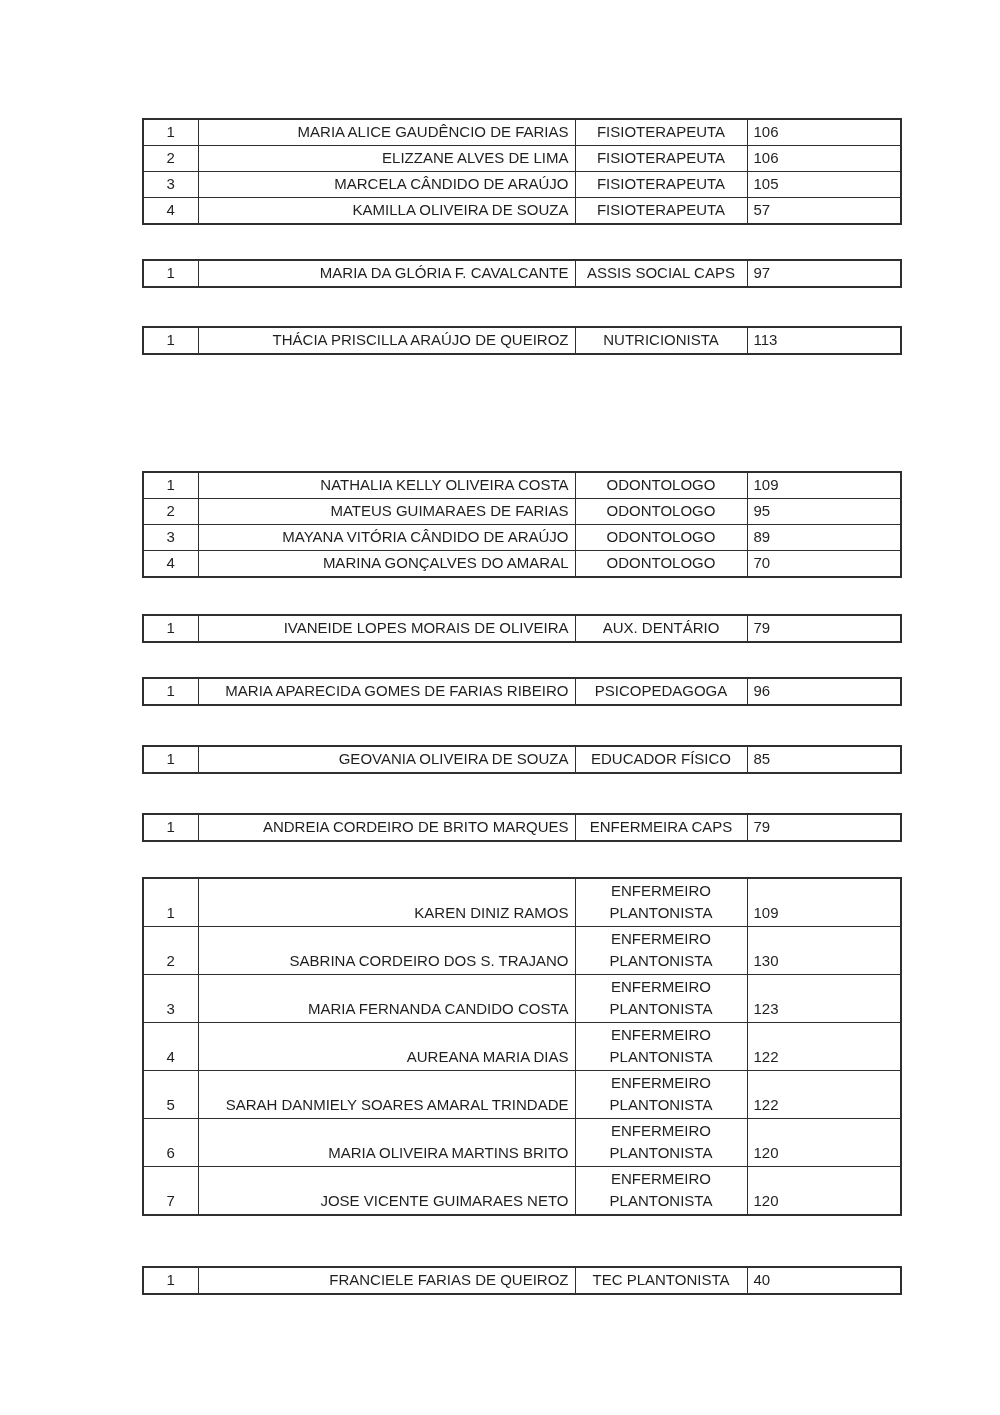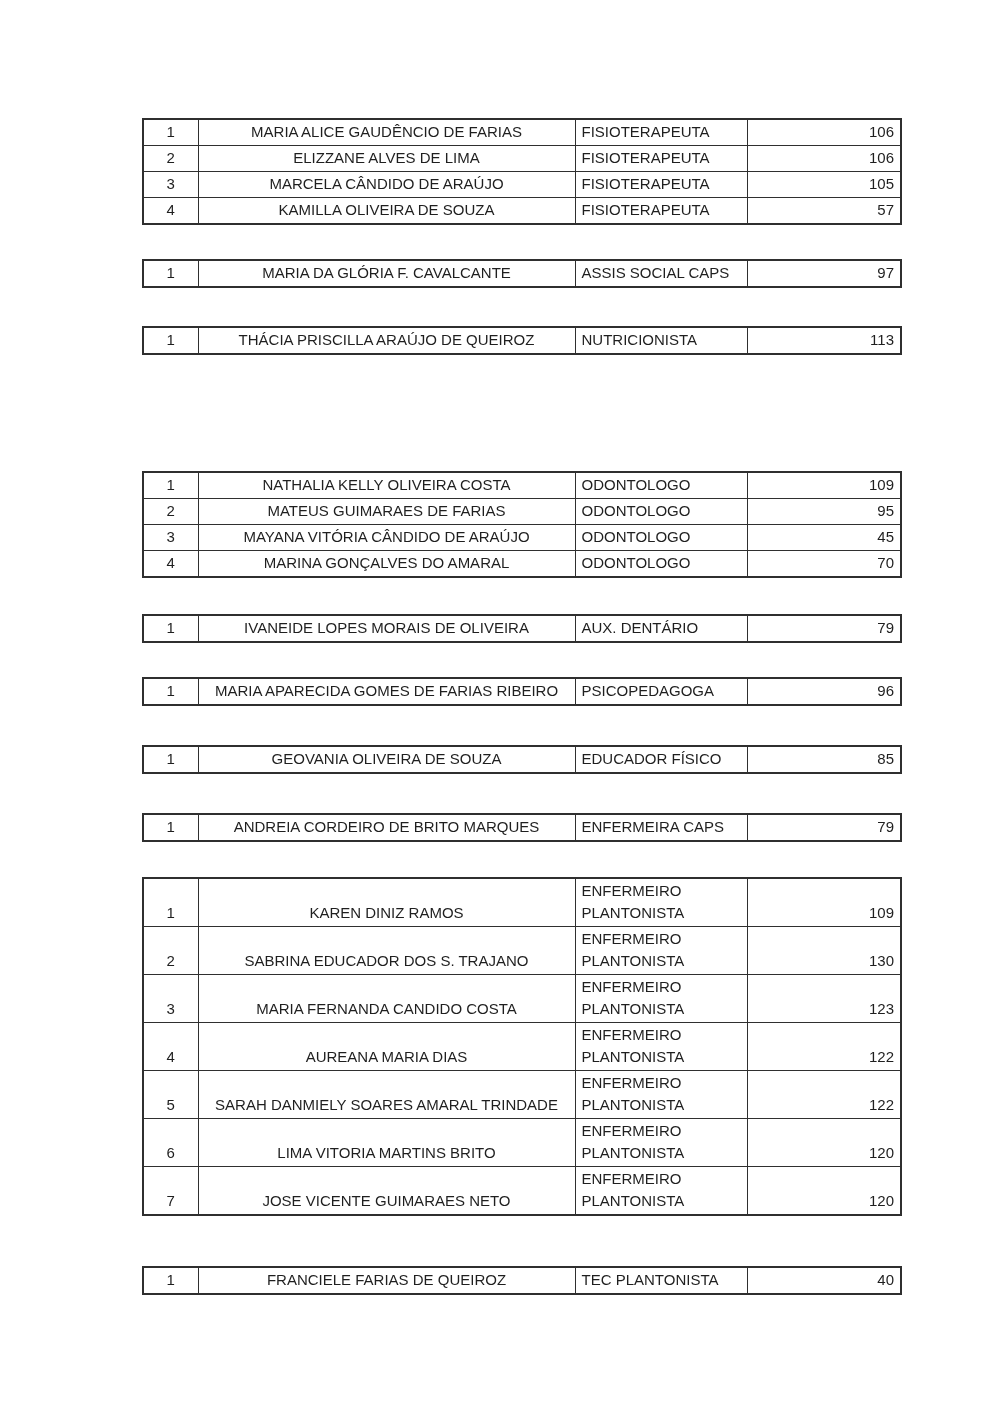--- a/index.html
+++ b/index.html
@@ -48,23 +48,23 @@
     padding: 1px 6px 2px 6px;
     overflow: hidden;
     white-space: normal;
   }
   table.ranking tr { height: 26px; }
   col.c-rank  { width: 55px; }
   col.c-name  { width: 377px; }
   col.c-role  { width: 172px; }
   col.c-score { width: 154px; }
   td.c-rank  { text-align: center; }
-  td.c-name  { text-align: center; padding-left: 9px; }
-  td.c-role  { }
-  td.c-score { text-align: right; }
+  td.c-name  { text-align: right; padding-left: 9px; }
+  td.c-role  { text-align: center; }
+  td.c-score { text-align: left; }
 </style>
 </head>
 <body>
 
 <div class="doc-page">
   <div class="tbl-wrap t0">
       <table class="ranking">
         <colgroup>
           <col class="c-rank">
           <col class="c-name">
@@ -153,21 +153,21 @@
           <tr>
             <td class="c-rank">2</td>
             <td class="c-name">MATEUS GUIMARAES DE FARIAS</td>
             <td class="c-role">ODONTOLOGO</td>
             <td class="c-score">95</td>
           </tr>
           <tr>
             <td class="c-rank">3</td>
             <td class="c-name">MAYANA VITÓRIA CÂNDIDO DE ARAÚJO</td>
             <td class="c-role">ODONTOLOGO</td>
-            <td class="c-score">45</td>
+            <td class="c-score">89</td>
           </tr>
           <tr>
             <td class="c-rank">4</td>
             <td class="c-name">MARINA GONÇALVES DO AMARAL</td>
             <td class="c-role">ODONTOLOGO</td>
             <td class="c-score">70</td>
           </tr>
         </tbody>
       </table>
     </div>
@@ -253,21 +253,21 @@
         </colgroup>
         <tbody>
           <tr>
             <td class="c-rank">1</td>
             <td class="c-name">KAREN DINIZ RAMOS</td>
             <td class="c-role">ENFERMEIRO PLANTONISTA</td>
             <td class="c-score">109</td>
           </tr>
           <tr>
             <td class="c-rank">2</td>
-            <td class="c-name">SABRINA EDUCADOR DOS S. TRAJANO</td>
+            <td class="c-name">SABRINA CORDEIRO DOS S. TRAJANO</td>
             <td class="c-role">ENFERMEIRO PLANTONISTA</td>
             <td class="c-score">130</td>
           </tr>
           <tr>
             <td class="c-rank">3</td>
             <td class="c-name">MARIA FERNANDA CANDIDO COSTA</td>
             <td class="c-role">ENFERMEIRO PLANTONISTA</td>
             <td class="c-score">123</td>
           </tr>
           <tr>
@@ -277,21 +277,21 @@
             <td class="c-score">122</td>
           </tr>
           <tr>
             <td class="c-rank">5</td>
             <td class="c-name">SARAH DANMIELY SOARES AMARAL TRINDADE</td>
             <td class="c-role">ENFERMEIRO PLANTONISTA</td>
             <td class="c-score">122</td>
           </tr>
           <tr>
             <td class="c-rank">6</td>
-            <td class="c-name">LIMA VITORIA MARTINS BRITO</td>
+            <td class="c-name">MARIA OLIVEIRA MARTINS BRITO</td>
             <td class="c-role">ENFERMEIRO PLANTONISTA</td>
             <td class="c-score">120</td>
           </tr>
           <tr>
             <td class="c-rank">7</td>
             <td class="c-name">JOSE VICENTE GUIMARAES NETO</td>
             <td class="c-role">ENFERMEIRO PLANTONISTA</td>
             <td class="c-score">120</td>
           </tr>
         </tbody>

